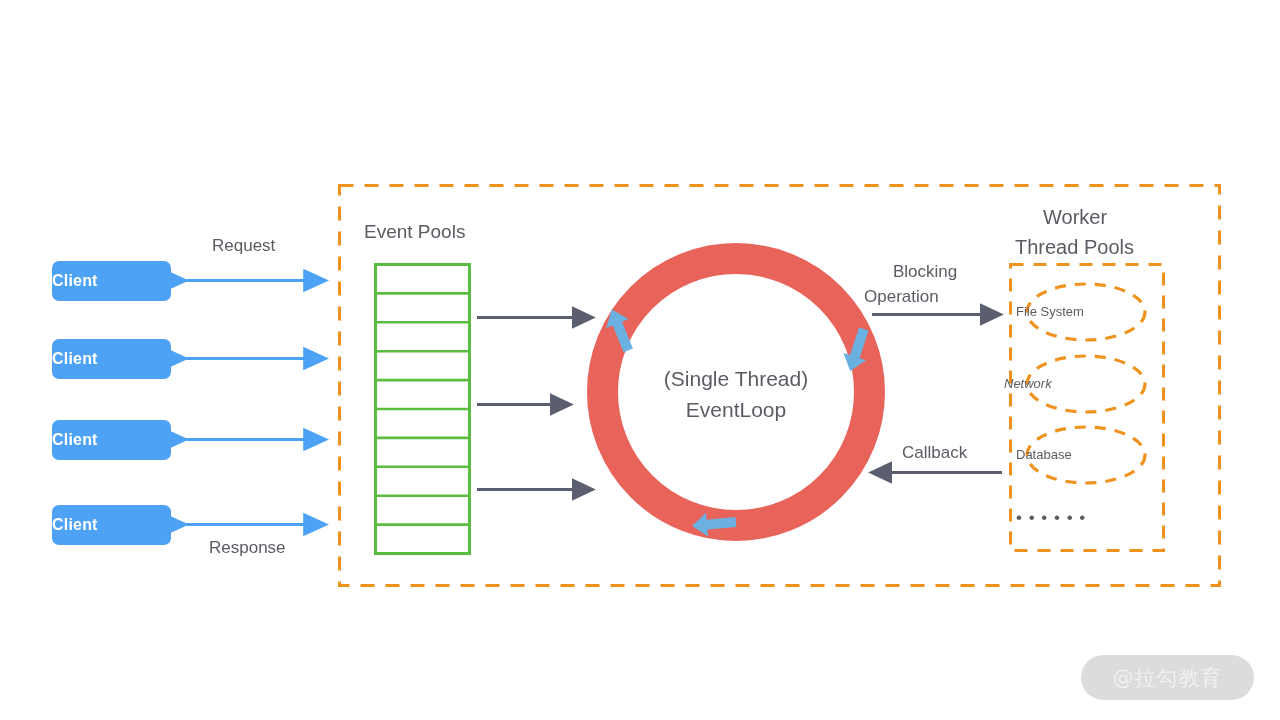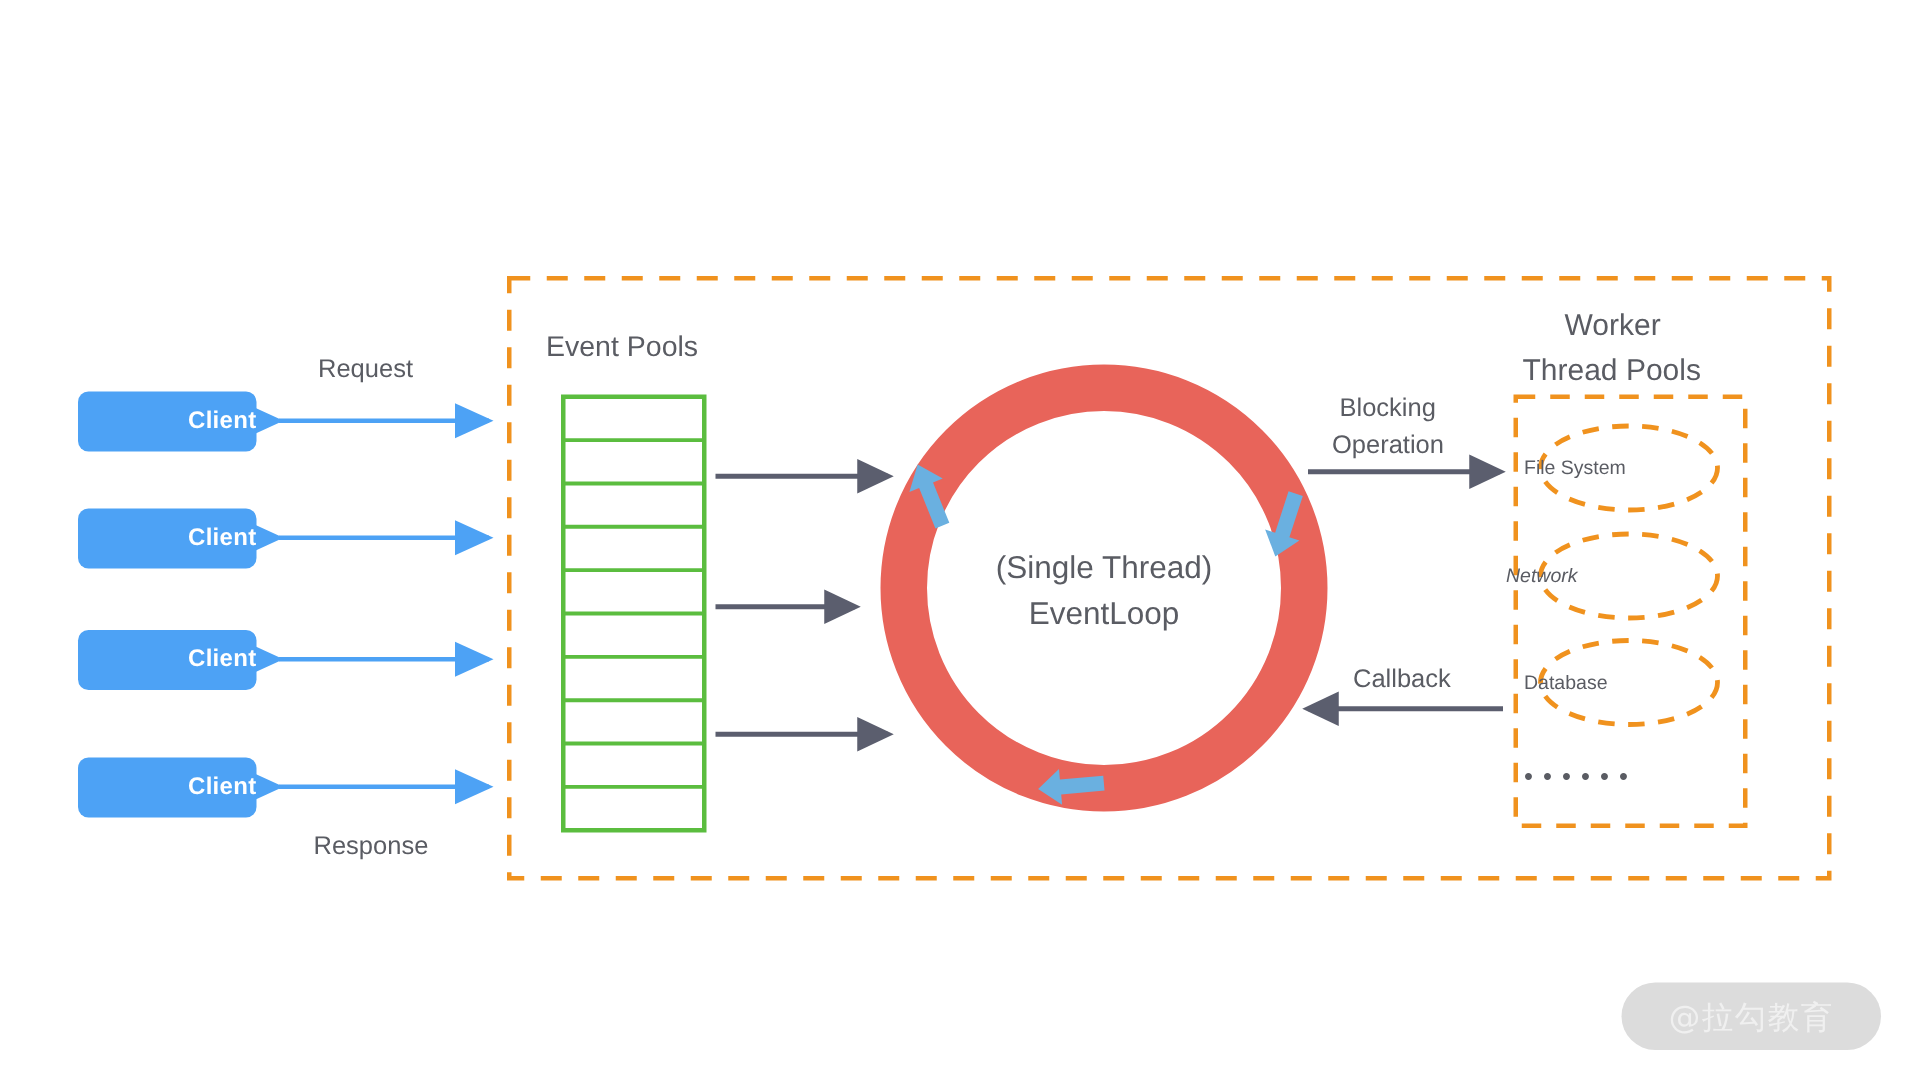--- a/index.html
+++ b/index.html
@@ -34,36 +34,36 @@
     position: absolute;
     width: 119px;
     height: 40px;
     border-radius: 7px;
     background: #4da2f5;
     color: #ffffff;
     font-size: 16px;
     font-weight: 700;
     display: flex;
     align-items: center;
-    justify-content: flex-end;
+    justify-content: flex-start;
     letter-spacing: .2px;
   }
 
   
   .lbl {
     position: absolute;
     color: #5a5c63;
     font-size: 17px;
     white-space: nowrap;
   }
   .lbl.req      { left: 212px; top: 236px; }
-  .lbl.resp     { left: 209px; top: 538px; margin-top: 16px; }
+  .lbl.resp     { left: 209px; top: 538px; }
   .lbl.queue    { left: 364px; top: 221px; font-size: 19px; }
   .lbl.blocking1{ left: 893px; top: 262px; text-align: right; }
-  .lbl.blocking2{ left: 888px; top: 287px; }
+  .lbl.blocking2{ left: 864px; top: 287px; }
   .lbl.callback { left: 902px; top: 443px; }
   .lbl.worker1  { left: 1043px; top: 206px; font-size: 20px; }
   .lbl.worker2  { left: 1015px; top: 236px; font-size: 20px; }
 
   .loop-text {
     position: absolute;
     left: 636px;
     top: 363px;
     width: 200px;
     text-align: center;

